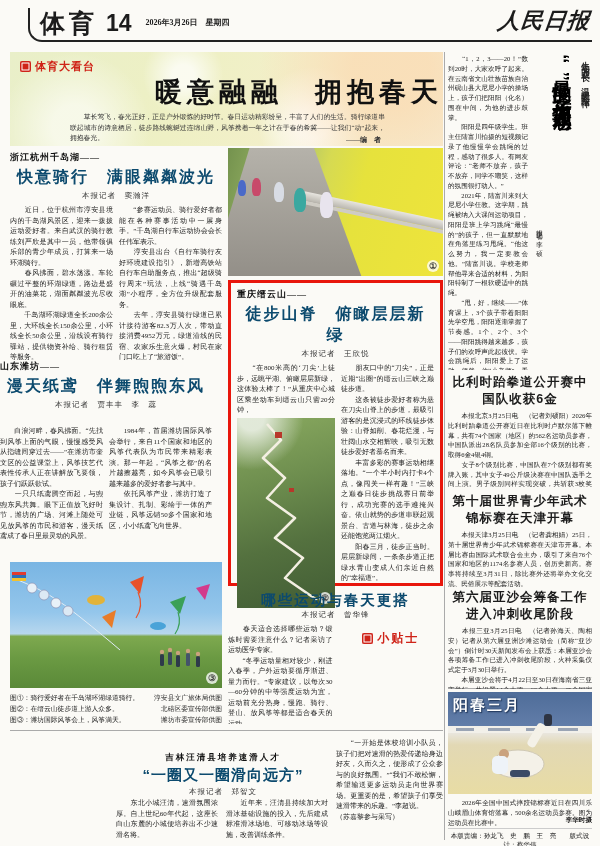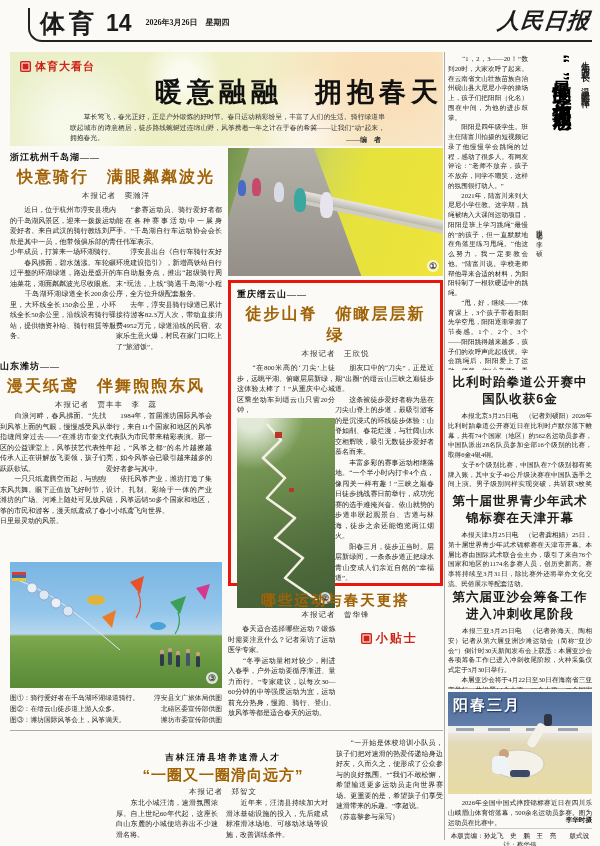--- a/index.html
+++ b/index.html
@@ -33,33 +33,33 @@
   .logo-sq{display:inline-block;width:11px;height:11px;background:#cf2318;border-radius:2px;
     box-shadow:inset 0 0 0 1.5px #cf2318,inset 0 0 0 2.5px #fff}
   #banner-hl{position:absolute;left:0;top:22px;width:100%;text-align:right;
     font-family:"Liberation Sans","DejaVu Sans",sans-serif;font-weight:900;font-size:27px;letter-spacing:5px;color:#111}
   #banner-intro{position:absolute;left:60px;top:60px;width:315px;font-size:6.8px;line-height:1.55;
     text-align:justify;white-space:pre-wrap;color:#333}
   #banner-sign{position:absolute;right:62px;top:83px;font-size:7px;font-weight:700;color:#333}
 
   
   .kicker{font-size:9px;font-weight:700;letter-spacing:1px;color:#111}
-  .hl{font-family:"Liberation Sans","DejaVu Sans",sans-serif;font-weight:900;text-align:center;color:#a16207}
+  .hl{font-family:"Liberation Sans","DejaVu Sans",sans-serif;font-weight:900;text-align:center;color:#0c4a6e}
   .byline{font-size:7.5px;text-align:center;color:#333;letter-spacing:1px}
   .bodytext{font-size:7px;line-height:1.5;text-align:justify;white-space:pre-wrap;color:#222;overflow:hidden}
-  .cols{display:flex;gap:0}
+  .cols{display:flex;gap:6px}
   .cols>div{flex:1;overflow:hidden}
 
   
   #art-qdh{position:absolute;left:10px;top:151px;width:212px;height:206px}
   #art-qdh .hl{font-size:16px;letter-spacing:2px;margin:3px 0 3px}
   #art-qdh .cols{height:156px;margin-top:4px}
   #art-wf{position:absolute;left:0;top:360px;width:212px;height:198px}
   #art-wf .hl{font-size:16px;letter-spacing:2px;margin:3px 0 3px}
-  #art-wf .cols{height:148px;margin-top:1px}
+  #art-wf .cols{height:148px;margin-top:16px}
 
   
   .photo{position:relative;overflow:hidden}
   .pnum{position:absolute;right:4px;bottom:4px;width:12px;height:12px;border-radius:50%;
     background:rgba(255,255,255,.78);color:#444;font-size:9px;line-height:12px;text-align:center;font-weight:700}
 
   #photo-kites{position:absolute;left:10px;top:562px;width:212px;height:126px;
     background:linear-gradient(180deg,#79b5e3 0%,#94c6eb 40%,#b7d7ee 57%,#7ea94f 59%,#6b9a43 76%,#5a8938 100%)}
   #photo-cycling{position:absolute;left:228px;top:148px;width:215px;height:128px;
     background:linear-gradient(105deg,#74924e 0%,#96b264 20%,#b4c768 30%,#d6da52 42%,#e6e23c 58%,#eee43c 100%)}

